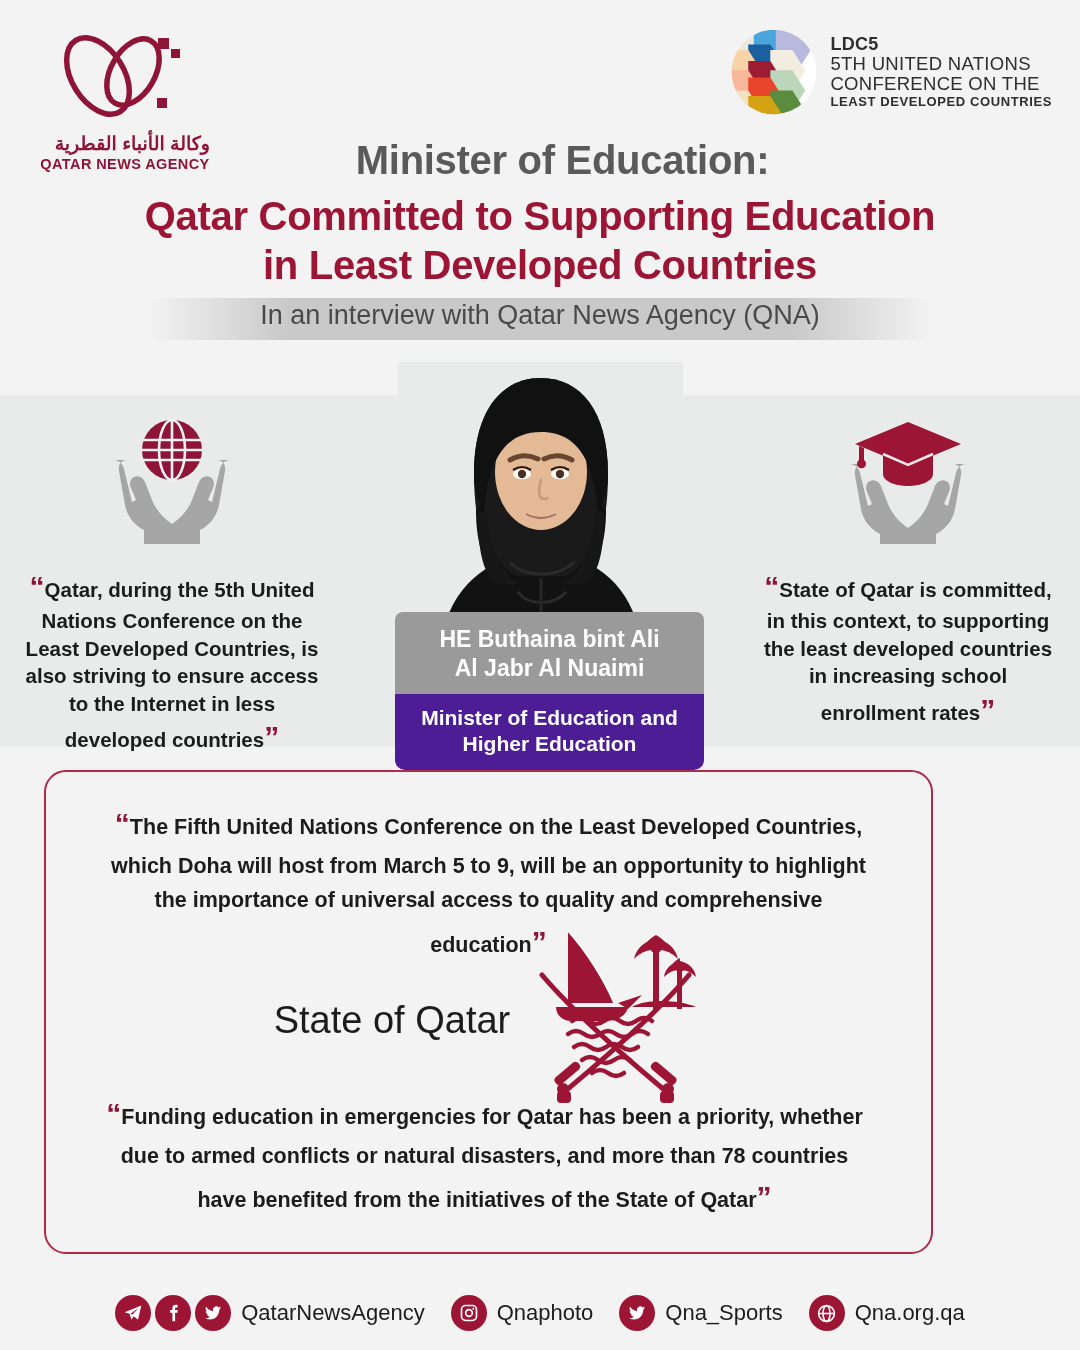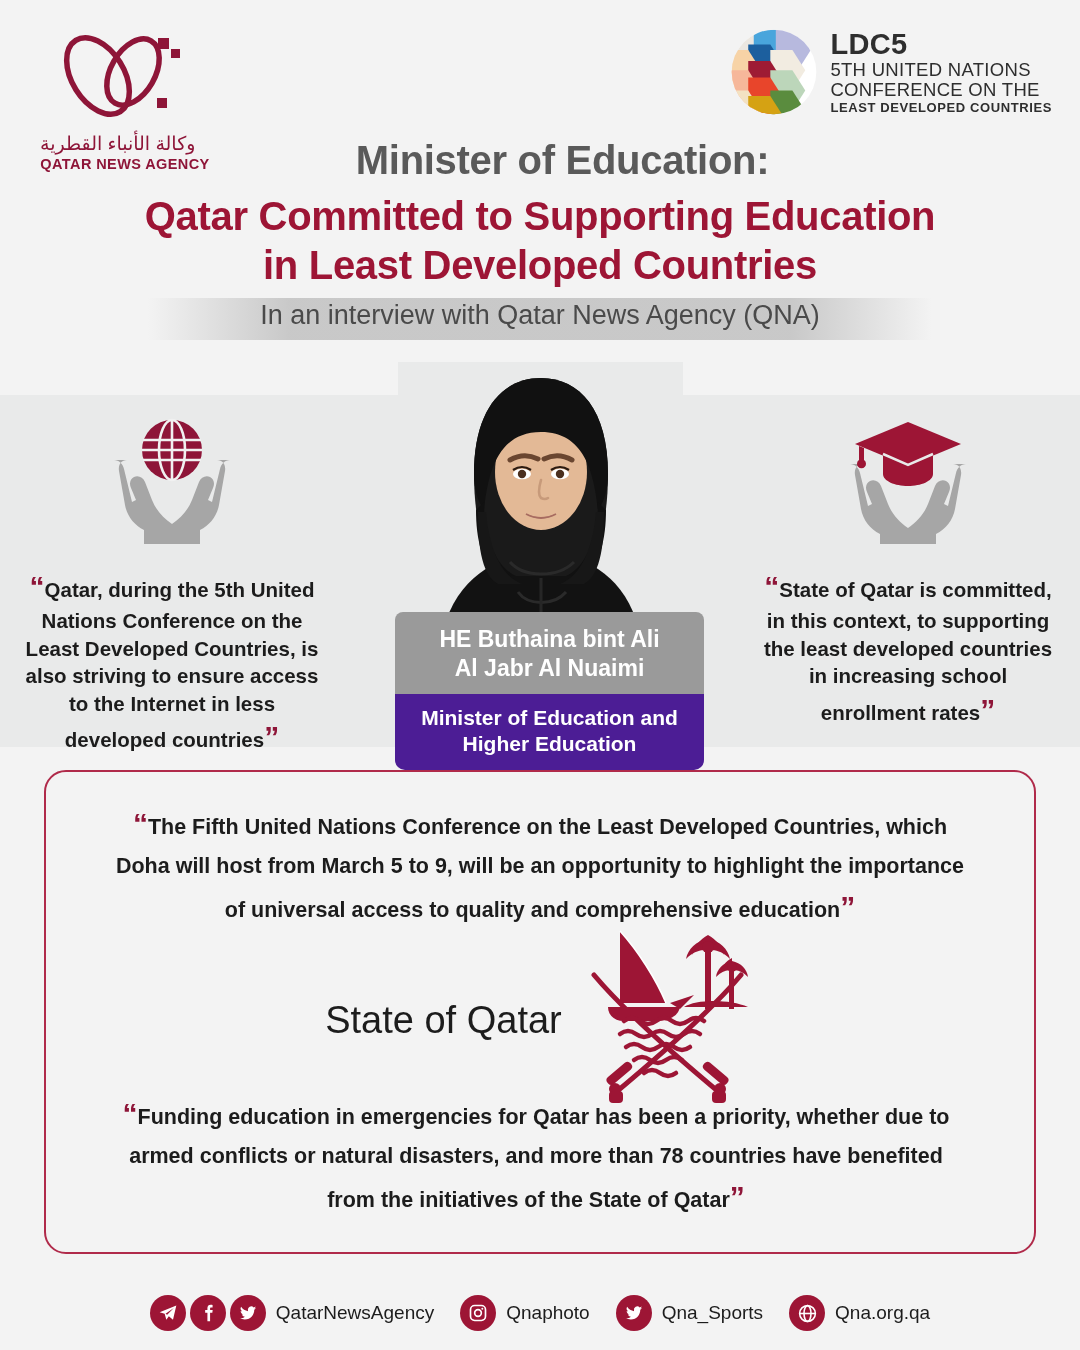--- a/index.html
+++ b/index.html
@@ -13,29 +13,29 @@
 
   
   .mid-band {
     position: absolute; left: 0; top: 395px; width: 1080px; height: 352px;
     background: #e9eaea;
   }
 
   
   .qna-logo { position: absolute; left: 40px; top: 22px; width: 170px; height: 145px; }
   .qna-logo svg { display: block; }
-  .qna-ar { font-size: 19px; color: #8e1538; text-align: left; letter-spacing: .5px;
-            margin-top: 2px; font-weight: normal; direction: rtl; }
+  .qna-ar { font-size: 19px; color: #8e1538; text-align: right; letter-spacing: .5px;
+            margin-top: 2px; font-weight: bold; direction: rtl; }
   .qna-en { font-size: 14.5px; color: #8e1538; text-align: center; font-weight: bold;
             letter-spacing: .4px; margin-top: 1px; }
 
   .ldc-logo { position: absolute; right: 28px; top: 26px; display: flex; align-items: center; gap: 10px;}
   .ldc-mark { width: 92px; height: 92px; }
   .ldc-text { color: #2e2e2e; line-height: 1.08; }
-  .ldc-title { font-size: 29px; font-weight: bold; letter-spacing: .3px; }
+  .ldc-title { font-size: 18px; font-weight: bold; letter-spacing: .3px; }
   .ldc-l1, .ldc-l2 { font-size: 18.5px; letter-spacing: .3px; font-weight: normal; }
   .ldc-l3 { font-size: 13px; font-weight: bold; letter-spacing: .6px; margin-top: 1px; }
 
   
   .kicker {
     position: absolute; left: 0; right: 0; top: 138px; text-align: center;
     font-size: 40px; font-weight: bold; color: #5a5a5a; letter-spacing: -.3px; padding-left: 45px;
   }
   .headline {
     position: absolute; left: 60px; right: 60px; top: 192px; text-align: center;
@@ -76,21 +76,21 @@
     border-radius: 8px 8px 0 0;
   }
   .np-bot {
     background: #4c1d95; color: #fff; text-align: center; padding: 11px 10px 13px;
     font-size: 21px; font-weight: bold; line-height: 1.25;
     border-radius: 0 0 10px 10px;
   }
 
   
   .card {
-    position: absolute; left: 44px; top: 770px; width: 992px; height: 484px;
+    position: absolute; left: 44px; top: 770px; width: 889px; height: 484px;
     border: 2px solid #b02a4a; border-radius: 22px; background: transparent;
   }
   .card-quote-top {
     position: absolute; left: 60px; right: 60px; top: 28px; text-align: center;
     font-size: 21.5px; font-weight: bold; color: #1c1c1c; line-height: 1.62;
   }
   .emblem-row {
     position: absolute; left: 0; right: 0; top: 140px; height: 200px;
     display: flex; align-items: center; justify-content: center; gap: 18px;
   }
@@ -107,21 +107,21 @@
     position: absolute; left: 0; right: 0; top: 1290px; height: 46px;
     display: flex; align-items: center; justify-content: center; gap: 0;
   }
   .fgroup { display: flex; align-items: center; gap: 6px; margin-right: 26px; }
   .fgroup:last-child { margin-right: 0; }
   .sicon {
     width: 36px; height: 36px; border-radius: 50%; background: #9d1535;
     display: flex; align-items: center; justify-content: center; flex: 0 0 auto;
   }
   .sicon + .sicon { margin-left: -2px; }
-  .fhandle { font-size: 19px; color: #1c1c1c; margin-left: 4px; }
+  .fhandle { font-size: 22px; color: #1c1c1c; margin-left: 4px; }
 </style>
 </head>
 <body>
 
 <div id="page">
 
   <div class="mid-band"></div>
 
   <div class="qna-logo">
     <svg width="170" height="108" viewBox="0 0 170 108">

